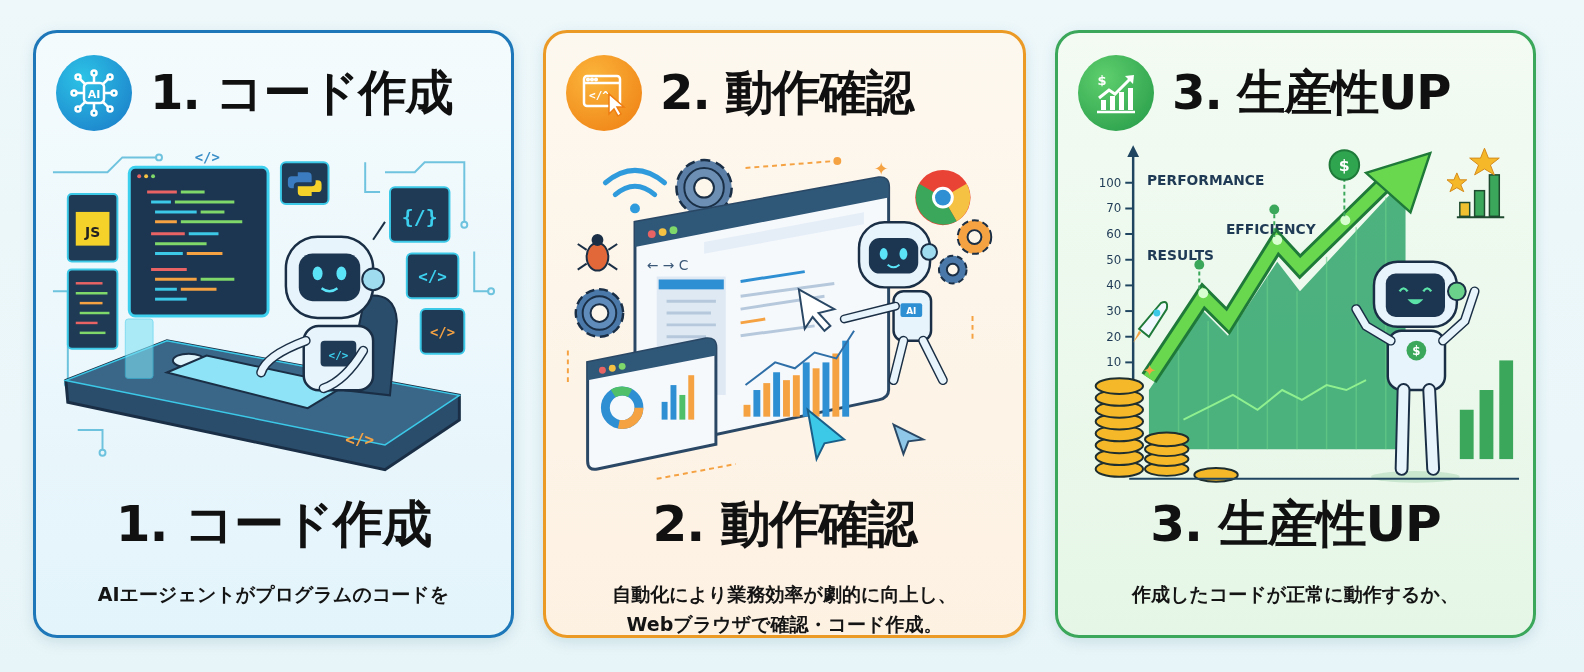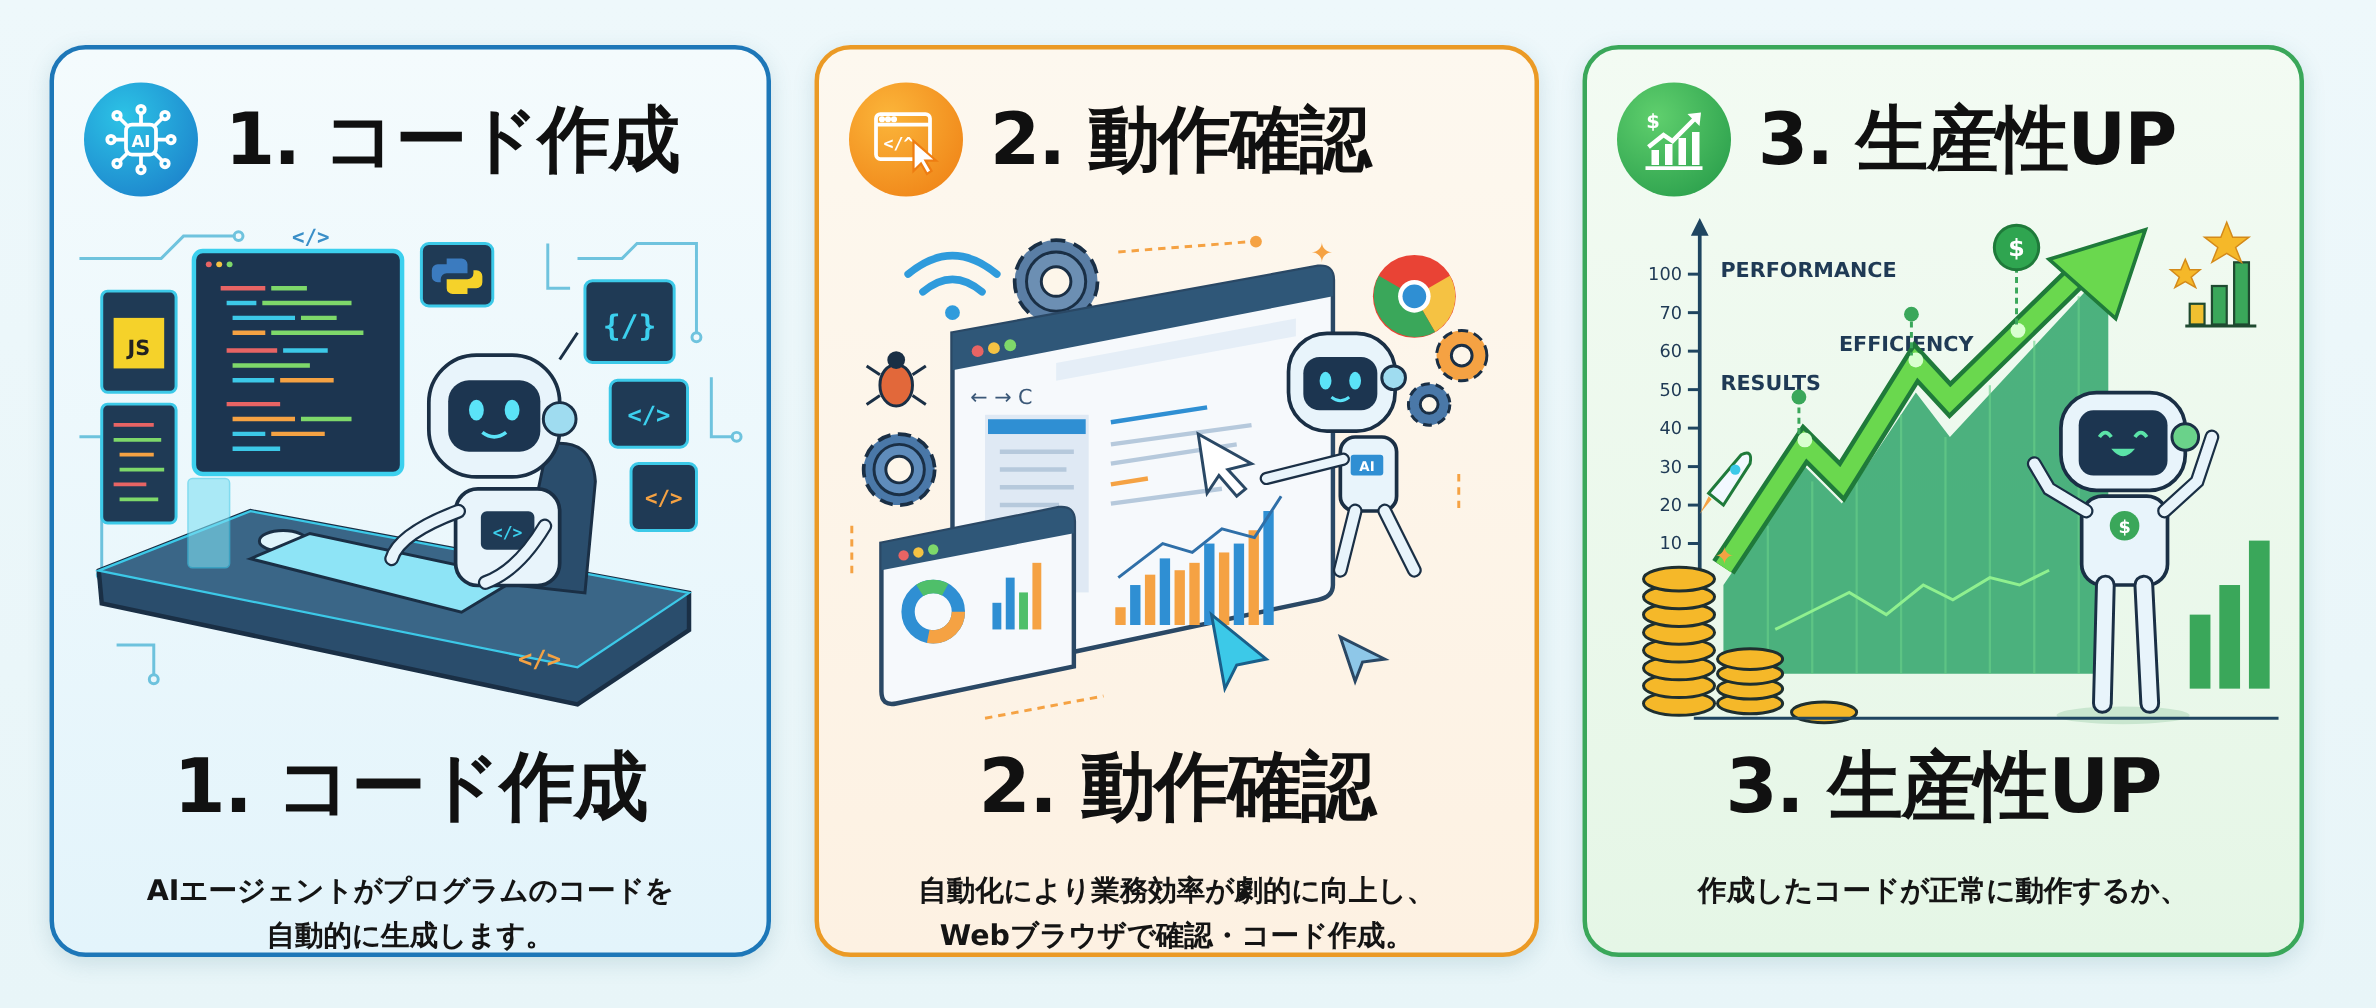--- a/index.html
+++ b/index.html
@@ -167,21 +167,20 @@
         <path d="M276 147 Q284 153 292 147" stroke="#5be3f8" stroke-width="2.5" fill="none"></path>
         <circle cx="328" cy="138" r="11" fill="#9fdcf0" stroke="#1a2f45" stroke-width="2"></circle>
         <line x1="328" y1="98" x2="340" y2="80" stroke="#1a2f45" stroke-width="2"></line>
       </g>
     </svg>
   </div>
 
   <div class="foot-title">1. コード作成</div>
   <div class="desc">
     <div>AIエージェントがプログラムのコードを</div>
-    <div>自動的に生成します。</div>
   </div>
 </div>
 
 <div class="panel p2">
   <div class="head">
     <div class="badge b2">
       <svg width="50" height="50" viewBox="0 0 50 50" fill="none" stroke="#fff" stroke-width="2.5">
         <rect x="5" y="8" width="36" height="30" rx="3"></rect>
         <line x1="5" y1="15" x2="41" y2="15"></line>
         <circle cx="9" cy="11.5" r="0.8" fill="#fff"></circle>

